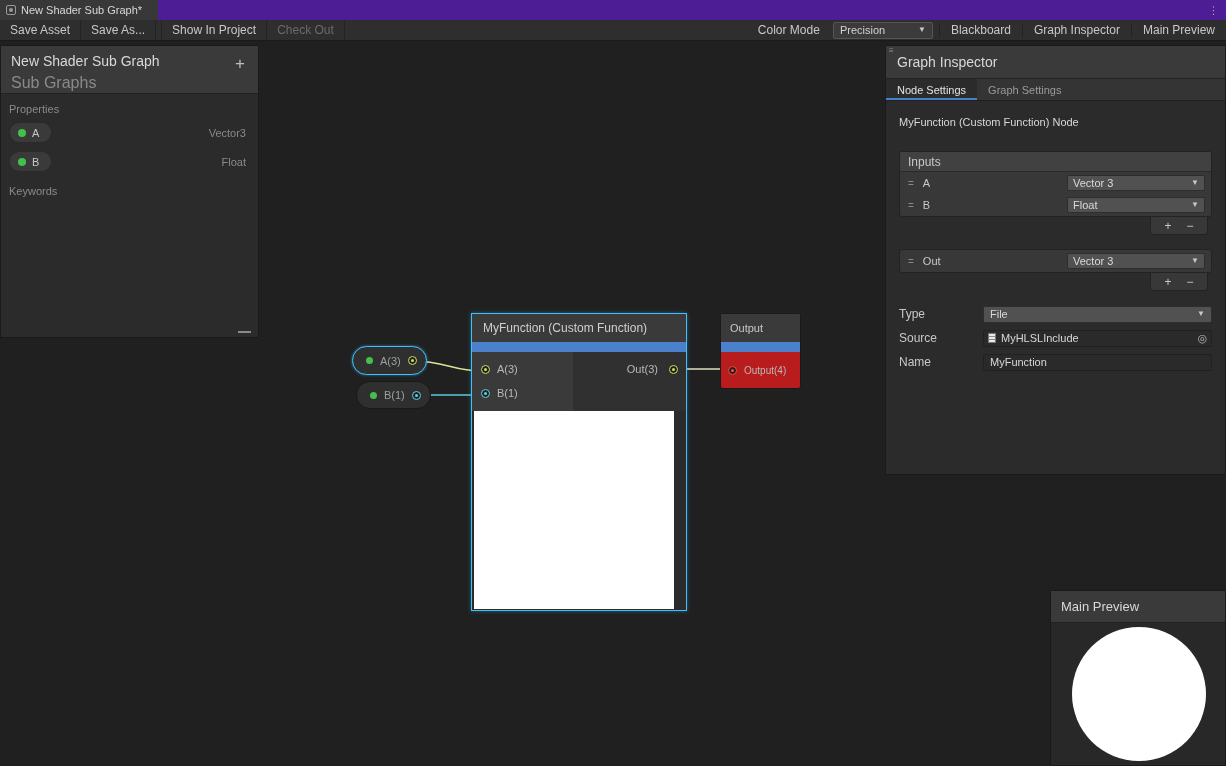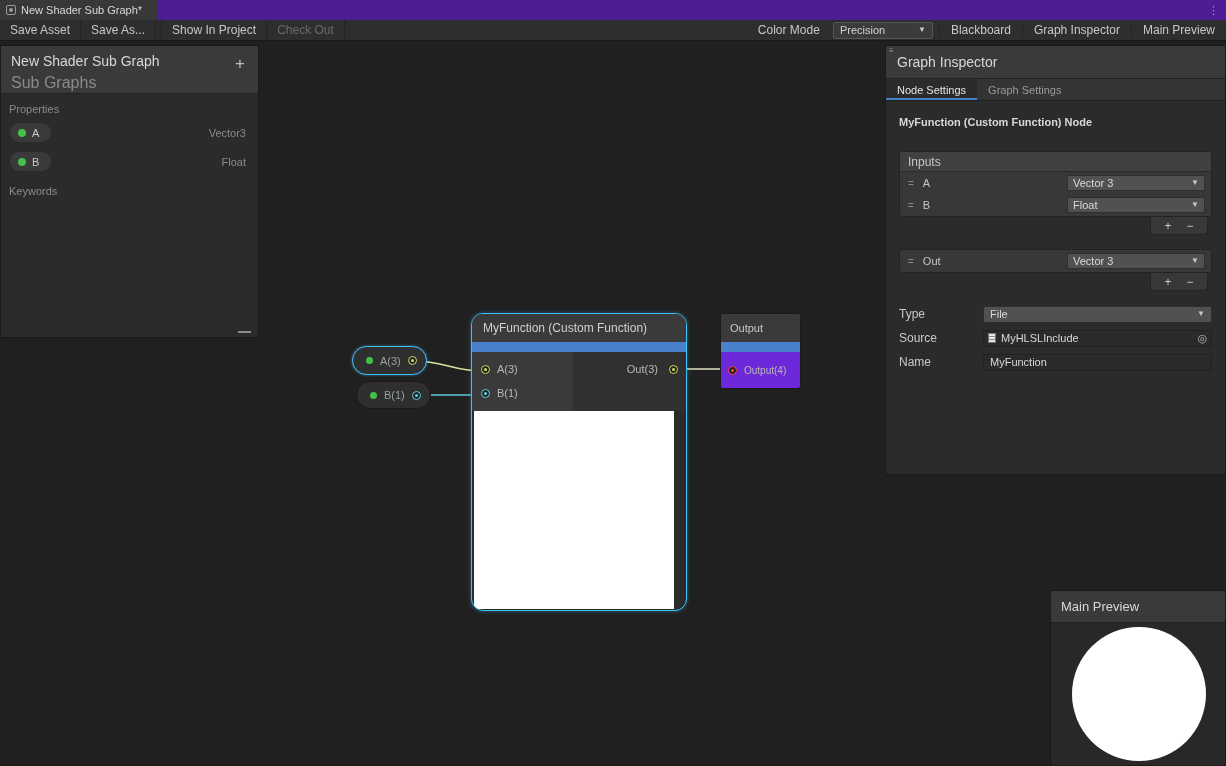--- a/index.html
+++ b/index.html
@@ -41,32 +41,32 @@
   .ring.v4{border-color:var(--port-vector4)} .ring.v4 i{background:var(--port-vector4)}
 
   
   .pill{position:absolute;height:29px;border-radius:15px;background:#2F2F2F;border:1px solid #191919;
     display:flex;align-items:center;gap:7px;padding:0 9px 0 13px;font-size:11px;color:#9AA0A0}
   .pill.selected{border:1px solid var(--selection-blue);box-shadow:0 0 3px rgba(62,193,255,.55)}
   .pdot{width:7px;height:7px;border-radius:50%;background:var(--property-dot);flex:none}
 
   
   .fnode{position:absolute;left:471px;top:313px;width:216px;height:298px;background:#2B2B2B;
-    border:1px solid var(--selection-blue);border-radius:12px;overflow:hidden;box-shadow:0 0 4px rgba(62,193,255,.4)}
+    border:1px solid var(--selection-blue);border-radius:0;overflow:hidden;box-shadow:0 0 4px rgba(62,193,255,.4)}
   .nhead{height:28px;background:#3A3A3A;display:flex;align-items:center;padding:0 11px;font-size:12px;color:#D0D0D0;white-space:nowrap}
   .pbar{height:10px;background:var(--precision-bar)}
   .ports{height:59px;display:flex;background:#303030}
   .in-col{width:101px;background:#3A3A3A;padding-top:5px}
   .port-row{display:flex;align-items:center;gap:7px;height:24px;padding-left:9px;font-size:11px;color:#B8B8B8}
   .out-col{flex:1;display:flex;flex-direction:column;align-items:flex-end;padding:5px 8px 0 0}
   .out-row{display:flex;align-items:center;gap:11px;height:24px;font-size:11px;color:#B8B8B8}
   .npreview{width:200px;height:198px;background:#FFFFFF;margin-left:2px}
 
   
-  .onode{position:absolute;left:720px;top:313px;width:81px;height:76px;background:#6d28d9;
+  .onode{position:absolute;left:720px;top:313px;width:81px;height:76px;background:#b91c1c;
     border:1px solid #1A1A1A;border-radius:3px;overflow:hidden}
   .onode .nhead{height:28px;font-size:11px;padding:0 9px;color:#C8C8C8}
   .onode .port-row{height:37px;padding-left:7px;font-size:10px}
 
   
   .blackboard{position:absolute;left:0;top:45px;width:259px;height:293px;background:#2B2B2B;border:1px solid #1A1A1A}
   .bb-head{position:relative;height:48px;background:#3A3A3A;border-bottom:1px solid #222;padding:7px 10px}
   .bb-title{font-size:14px;color:#D8D8D8}
   .bb-sub{font-size:16px;color:#8A8A8A;margin-top:5px}
   .bb-add{position:absolute;right:13px;top:9px;font-size:17px;color:#BEBEBE;line-height:1}
@@ -80,21 +80,21 @@
 
   
   .inspector{position:absolute;left:885px;top:45px;width:341px;height:430px;background:#2B2B2B;border:1px solid #1A1A1A}
   .gi-head{position:relative;height:33px;background:#3A3A3A;display:flex;align-items:center;padding:0 11px;
     font-size:14px;color:#D8D8D8;border-bottom:1px solid #222}
   .gi-drag{position:absolute;left:3px;top:1px;font-size:8px;color:#909090;line-height:1}
   .gi-tabs{height:22px;display:flex;background:#343434;border-bottom:1px solid #202020}
   .gi-tab{display:flex;align-items:center;padding:0 11px;font-size:11px;color:#9A9A9A}
   .gi-tab.active{color:#E2E2E2;background:#2B2B2B;box-shadow:inset 0 -2px 0 var(--tab-accent)}
   .gi-body{padding:10px 13px}
-  .gi-node-title{font-size:11px;font-weight:bold;color:#D8D8D8;margin:5px 0 23px}
+  .gi-node-title{font-size:11px;font-weight:normal;color:#D8D8D8;margin:5px 0 23px}
   .rlist{border:1px solid #232323;border-radius:3px;background:#383838;overflow:hidden}
   .rlist-head{height:20px;background:#414141;display:flex;align-items:center;padding:0 8px;
     font-size:12px;color:#C8C8C8;border-bottom:1px solid #2A2A2A}
   .rlist-row{height:22px;display:flex;align-items:center;padding:0 6px;font-size:11px;color:#C8C8C8}
   .rl-drag{color:#8A8A8A;margin:0 9px 0 2px;font-size:10px}
   .rl-name{flex:1}
   .rl-drop{width:138px;height:16px;background:#515151;border:1px solid #2E2E2E;border-radius:2px;
     display:flex;align-items:center;justify-content:space-between;padding:0 5px;font-size:11px;color:#DADADA}
   .rlist-foot{display:flex;justify-content:flex-end;margin:0 4px 14px 0}
   .foot-box{width:58px;height:18px;background:#383838;border:1px solid #232323;border-top:none;

